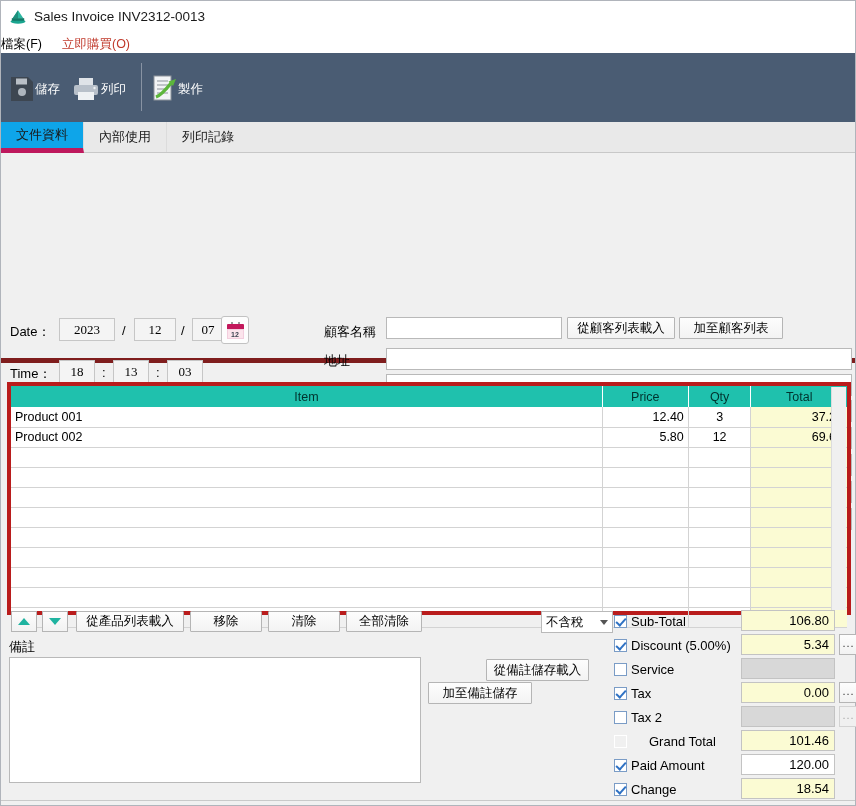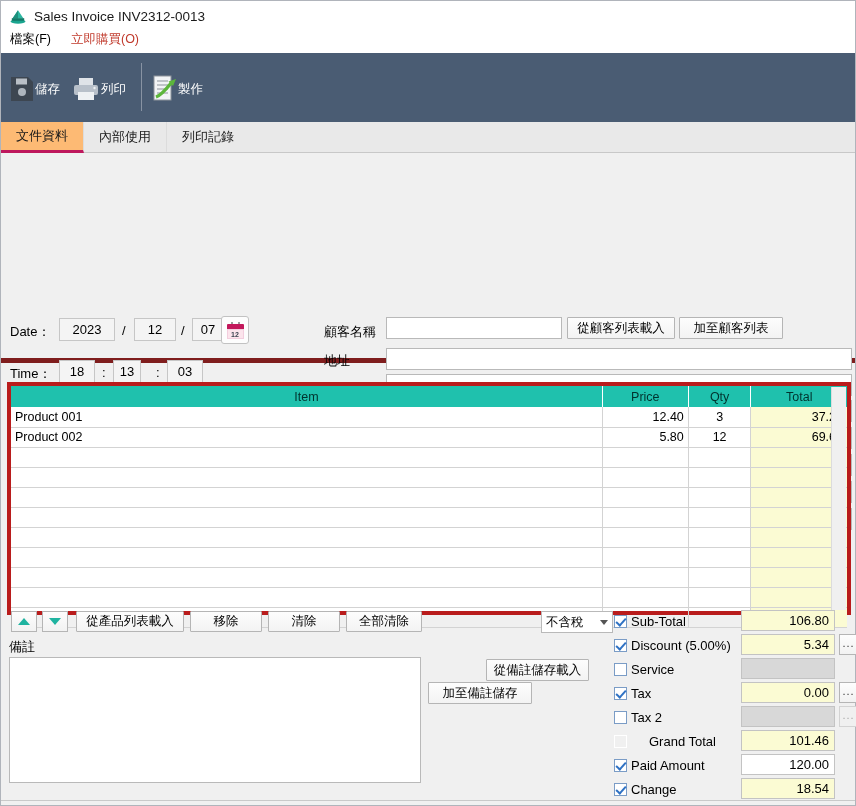--- a/index.html
+++ b/index.html
@@ -12,42 +12,42 @@
     -webkit-font-smoothing:none;
   }
   .win{position:relative;width:856px;height:806px;background:#f0f0f0;box-sizing:border-box;border:1px solid #b0b4bb;}
 
   
   .titlebar{height:30px;background:#ffffff;display:flex;align-items:center;padding-left:8px;box-sizing:border-box;}
   .app-icon{width:18px;height:18px;position:relative;margin-right:7px;flex:0 0 auto;}
   .title-text{font-size:13.5px;color:#1a1a1a;}
 
   
-  .menubar{height:22px;background:#ffffff;display:flex;align-items:flex-start;padding-left:9px;box-sizing:border-box;}
+  .menubar{height:22px;background:#ffffff;display:flex;align-items:flex-end;box-sizing:border-box;}
   .menu-item{font-size:12.5px;color:#000;margin-right:20px;cursor:default;}
   .menu-item.accent{color:#c0392b;}
 
   
   .toolbar{height:69px;background:#4a5c73;display:flex;align-items:flex-start;padding:6px 0 0 0;box-sizing:border-box;position:relative;}
   .tb-btn{width:62px;height:60px;display:flex;flex-direction:row;align-items:center;justify-content:flex-start;cursor:default;}
   .tb-btn .glyph{height:36px;display:flex;align-items:center;justify-content:center;}
   .tb-btn .lab{color:#ffffff;font-size:12.5px;margin-top:1px;}
   .tb-sep{width:1px;height:48px;background:#8893a3;margin:4px 8px 0 8px;}
 
   
   .tabs{height:30px;background:#e9e9e9;display:flex;align-items:stretch;border-bottom:1px solid #c8c8c8;}
   .tab{padding:0 15px;display:flex;align-items:center;font-size:13px;color:#1a1a1a;cursor:default;border-right:1px solid #dcdcdc;}
-  .tab.active{background:#fdba74;border-bottom:3px solid #be185d;margin-bottom:-1px;}
+  .tab.active{background:#0ea5e9;border-bottom:5px solid #be185d;margin-bottom:-1px;}
 
   
   .formpanel{position:relative;height:205px;background:#f0f0f0;border-bottom:5px solid #7f1d1d;}
   .lbl{position:absolute;font-size:13px;color:#000;white-space:nowrap;}
   .fld{position:absolute;background:#ffffff;border:1px solid #b9b9b9;box-sizing:border-box;font-size:13px;color:#000;
        display:flex;align-items:center;padding:0 5px;}
-  .fld.gray{background:#f4f4f4;border:1px solid #c6c6c6;justify-content:center;}
+  .fld.gray{background:#f4f4f4;border:1px solid #c6c6c6;justify-content:center;font-family:Liberation Serif, serif;}
   .sep-ch{position:absolute;font-size:13px;color:#000;}
   .btn{background:linear-gradient(#fdfdfd,#f3f3f3);border:1px solid #b5b5b5;box-sizing:border-box;
        font-size:12.5px;color:#000;display:flex;align-items:center;justify-content:center;cursor:default;border-radius:1px;}
   .btn.abs{position:absolute;}
   .calbtn{position:absolute;background:#fdfdfd;border:1px solid #c2c2c2;border-radius:3px;display:flex;align-items:center;justify-content:center;cursor:default;}
 
   
   .cal{width:17px;height:17px;position:relative;}
   .cal .top{position:absolute;top:2px;left:0;width:17px;height:5px;background:#c2185b;border-radius:1px 1px 0 0;}
   .cal .body{position:absolute;top:7px;left:0;width:17px;height:10px;background:#fce4ec;border:1px solid #f3cede;box-sizing:border-box;
@@ -189,21 +189,21 @@
         <span class="peg" style="left:4px;"></span>
           <span class="peg" style="left:11px;"></span>
         <span class="top"></span>
         <span class="body">12</span>
       </span>
     </div>
 
     <span class="lbl" style="left:9px;top:212px;">Time：</span>
     <div class="fld gray" style="left:58px;top:207px;width:36px;height:23px;">18</div>
     <span class="sep-ch" style="left:101px;top:212px;">:</span>
-    <div class="fld gray" style="left:112px;top:207px;width:28px;height:23px;">13</div>
+    <div class="fld gray" style="left:112px;top:207px;width:36px;height:23px;">13</div>
     <span class="sep-ch" style="left:155px;top:212px;">:</span>
     <div class="fld gray" style="left:166px;top:207px;width:36px;height:23px;">03</div>
 
     <span class="lbl" style="left:9px;top:247px;">INVT#</span>
     <div class="fld gray" style="left:58px;top:242px;width:124px;height:23px;justify-content:flex-start;padding-left:8px;">INV2312-0013</div>
 
     <span class="lbl" style="left:323px;top:170px;">顧客名稱</span>
     <div class="fld" style="left:385px;top:164px;width:176px;height:22px;"></div>
     <div class="btn abs" style="left:566px;top:164px;width:108px;height:22px;">從顧客列表載入</div>
     <div class="btn abs" style="left:678px;top:164px;width:104px;height:22px;">加至顧客列表</div>

